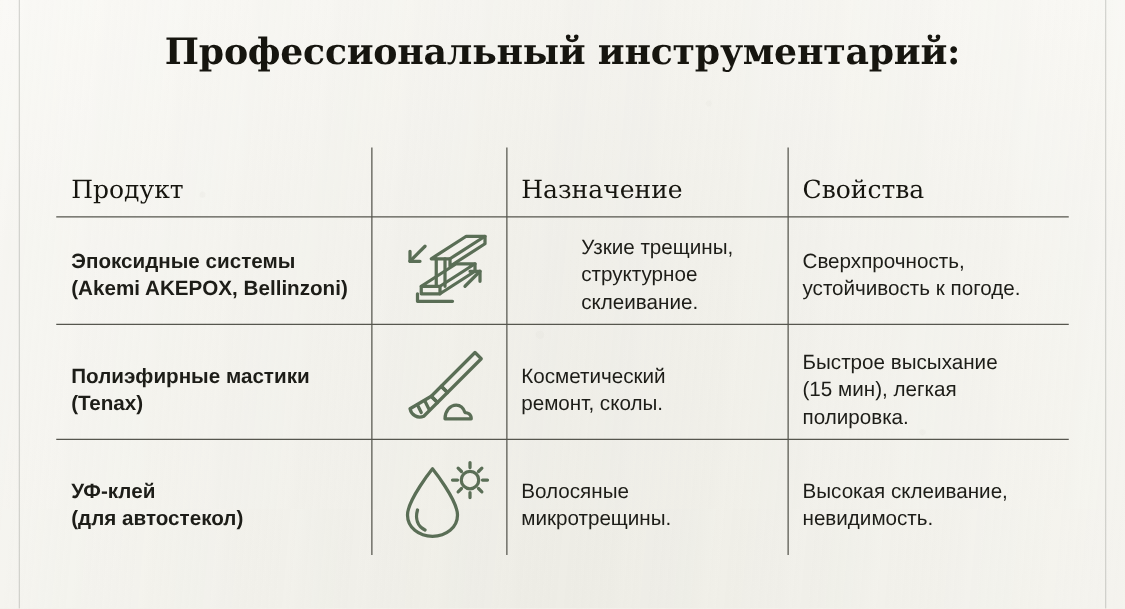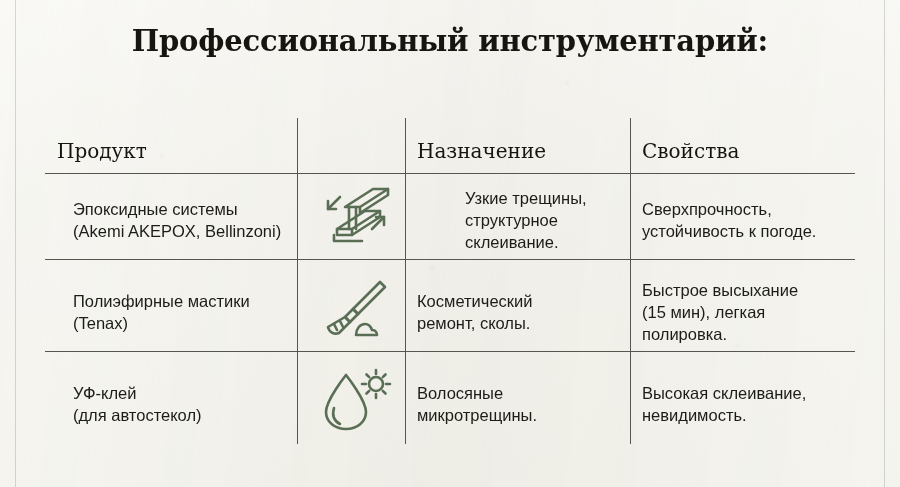--- a/index.html
+++ b/index.html
@@ -116,21 +116,21 @@
 
   
   .cell {
     position: absolute;
     font-family: "Liberation Sans", sans-serif;
     font-size: 16.5px;
     line-height: 22px;
     color: #1d1d18;
     white-space: pre-line;
   }
-  .cell.c-name { left: 28px; width: 238px; }
+  .cell.c-name { left: 12px; width: 238px; font-weight: bold; }
   .cell.c-use  { left: 372px; width: 208px; }
   .cell.c-prop { left: 597px; width: 212px; }
 
   
   .row1 .c-name { top: 80px; }
   .row1 .c-use  { top: 69px; margin-left: 48px; }
   .row1 .c-prop { top: 80px; }
 
   .row2 .c-name { top: 172px; }
   .row2 .c-use  { top: 172px; }

